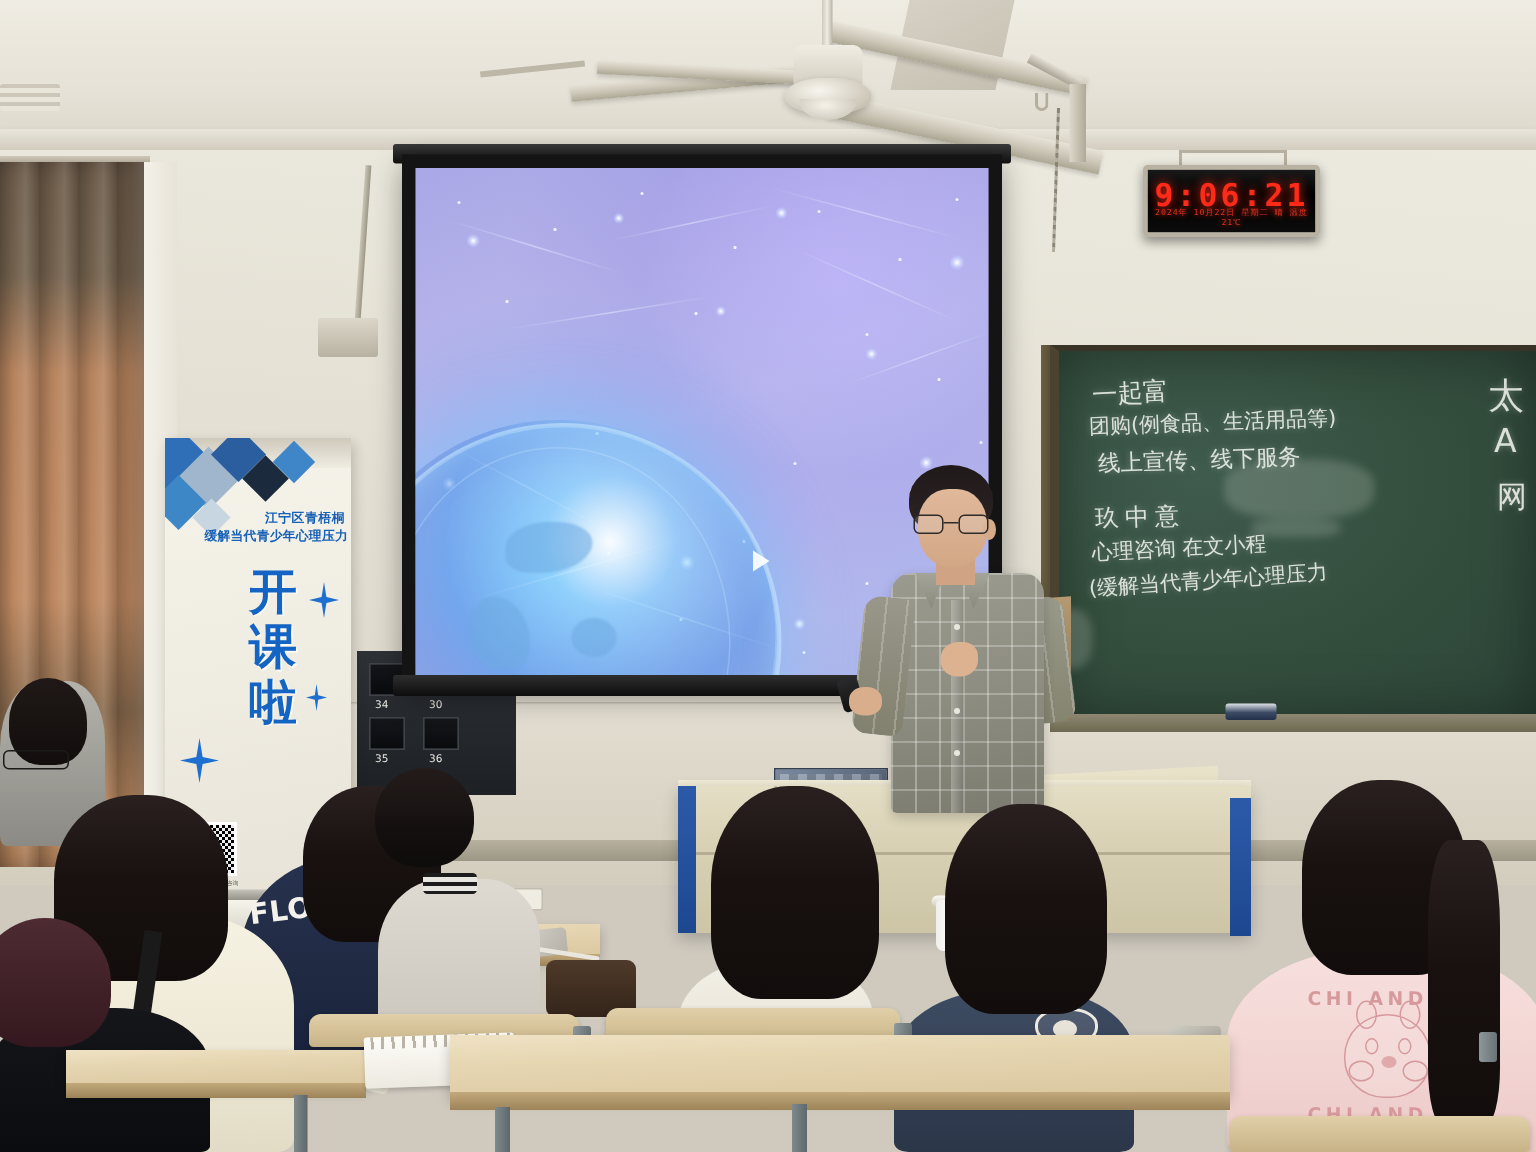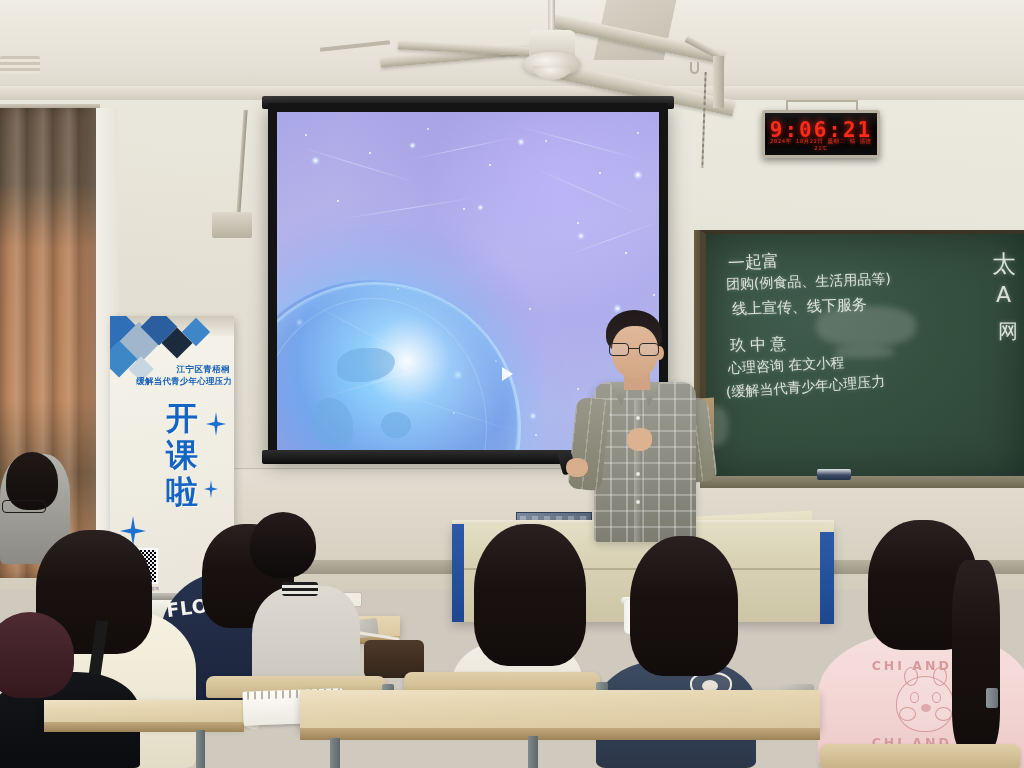--- a/index.html
+++ b/index.html
@@ -265,21 +265,21 @@
     font-size: 5.5px; letter-spacing: .6px;
     color: #e0301c;
     text-shadow: 0 0 4px rgba(255,60,40,.9);
   }
   .clock-hanger {
     position: absolute; background: #b7b0a0;
   }
 
   
   .banner {
-    position: absolute; left: 110px; top: 316px; width: 124px; height: 319px;
+    position: absolute; left: 110px; top: 292px; width: 124px; height: 319px;
     background: linear-gradient(170deg,#f6f3ea 0%,#efece2 50%,#e6e2d6 100%);
     box-shadow: 2px 3px 8px rgba(0,0,0,.18);
     overflow: hidden;
   }
   .banner-fold {
     position: absolute; left: 0; top: 0; width: 124px; height: 20px;
     background: linear-gradient(180deg,#cfc9bb,#efece2);
   }
   .bsq { position: absolute; transform: rotate(45deg); }
   .banner-head {
@@ -711,20 +711,30 @@
   <div class="fan-cap"></div>
 
   <div class="mount-arm"></div>
   <div class="mount-plate"></div>
   <div class="mount-hook"></div>
   <div class="mount-cable"></div>
 
   <div class="lamp-rod"></div>
   <div class="lamp-box"></div>
 
+  <div class="cabinet">
+    <div class="cab-slot" style="left:8px;top:8px;"></div>
+    <div class="cab-slot" style="left:44px;top:8px;"></div>
+    <div class="cab-slot" style="left:8px;top:44px;"></div>
+    <div class="cab-slot" style="left:44px;top:44px;"></div>
+    <div class="cab-num" style="left:12px;top:32px;">34</div>
+    <div class="cab-num" style="left:48px;top:32px;">30</div>
+    <div class="cab-num" style="left:12px;top:68px;">35</div>
+    <div class="cab-num" style="left:48px;top:68px;">36</div>
+  </div>
   <div class="wall-socket"></div>
 
   <div class="bb-leftwood"></div>
   <div class="blackboard">
     <div class="bb-smudge" style="left:110px;top:72px;width:100px;height:40px;"></div>
     <div class="bb-smudge" style="left:128px;top:112px;width:60px;height:12px;"></div>
     <div class="bb-smudge" style="left:-8px;top:172px;width:30px;height:40px;"></div>
 
     <div class="chalk" style="left:22px;top:18px;font-size:17px;transform:rotate(-3deg);">一起富</div>
     <div class="chalk" style="left:20px;top:42px;font-size:14px;transform:rotate(-2deg);">团购(例食品、生活用品等)</div>

